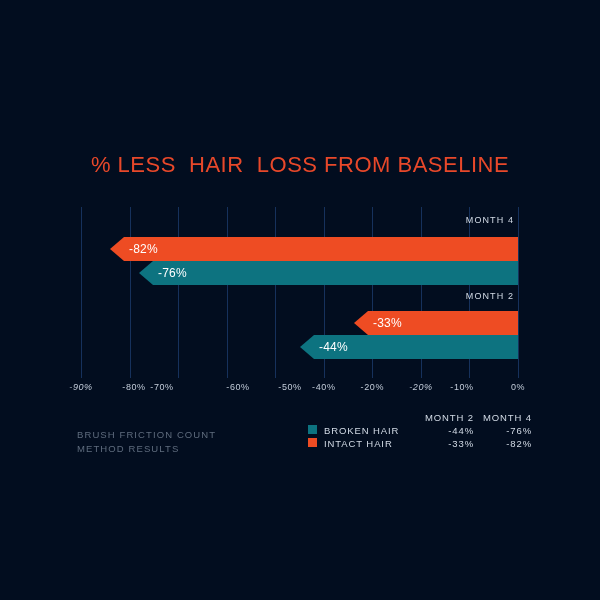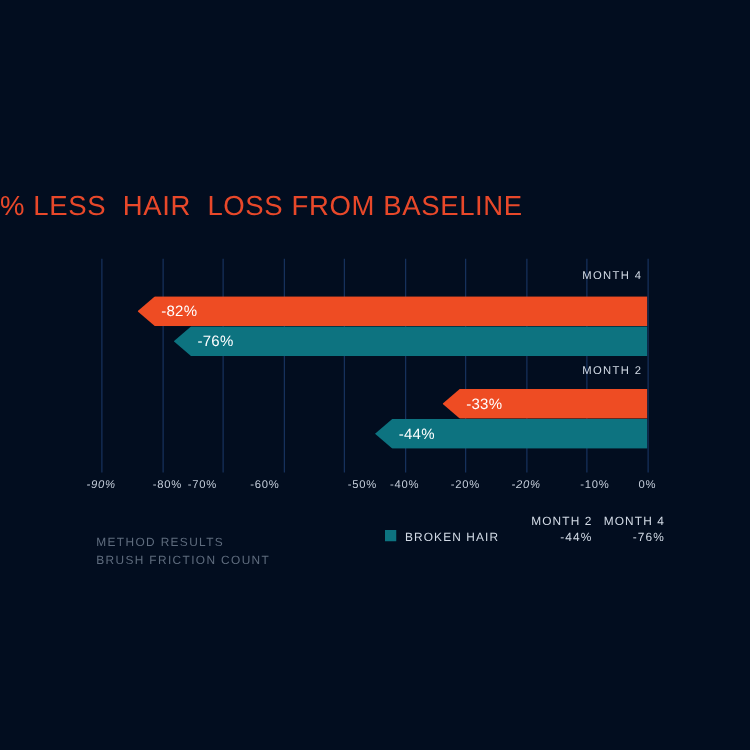--- a/index.html
+++ b/index.html
@@ -15,21 +15,21 @@
     font-family: "Liberation Sans", sans-serif;
     overflow: hidden;
   }
 
   
   #chart-title {
     position: absolute;
     left: 0;
     top: 152px;
     width: 600px;
-    text-align: left;
+    text-align: center;
     color: #e8482a;
     font-size: 22px;
     font-weight: 400;
     letter-spacing: 0.5px;
     white-space: pre;
   }
 
   
   #plot-area {
     position: absolute;
@@ -175,47 +175,55 @@
   </div>
 
   <div class="bar teal" style="left:300px; top:335px; width:218px;">
     <div class="bar-body"></div>
     <span class="bar-value">-44%</span>
   </div>
 
   <div class="tick-label" style="left:81px;font-style:italic;">-90%</div>
   <div class="tick-label" style="left:134px;">-80%</div>
   <div class="tick-label" style="left:162px;">-70%</div>
-  <div class="tick-label" style="left:212px;">-60%</div>
+  <div class="tick-label" style="left:238px;">-60%</div>
   <div class="tick-label" style="left:290px;">-50%</div>
   <div class="tick-label" style="left:323.8px;">-40%</div>
   <div class="tick-label" style="left:372.3px;">-20%</div>
   <div class="tick-label" style="left:420.9px;font-style:italic;">-20%</div>
-  <div class="tick-label" style="left:476px;">-10%</div>
+  <div class="tick-label" style="left:462px;">-10%</div>
   <div class="tick-label" style="left:518px;">0%</div>
 
   <div id="footnote">
+    <div>BRUSH FRICTION COUNT</div>
     <div>METHOD RESULTS</div>
-    <div>BRUSH FRICTION COUNT</div>
   </div>
 
   <div id="legend">
     <table>
       <tbody>
           <tr>
         <th class="lg-swatch-cell"></th>
         <th class="lg-name"></th>
         <th class="lg-val lg-head">MONTH 2</th>
         <th class="lg-val lg-head">MONTH 4</th>
       </tr>
       <tr>
         <td class="lg-swatch-cell">
           <span class="lg-swatch teal"></span>
         </td>
         <td class="lg-name">BROKEN HAIR</td>
         <td class="lg-val">-44%</td>
         <td class="lg-val">-76%</td>
       </tr>
+      <tr>
+        <td class="lg-swatch-cell">
+          <span class="lg-swatch orange"></span>
+        </td>
+        <td class="lg-name">INTACT HAIR</td>
+        <td class="lg-val">-33%</td>
+        <td class="lg-val">-82%</td>
+      </tr>
     </tbody>
       </table>
   </div>
 
 </div>
 
 </body></html>

